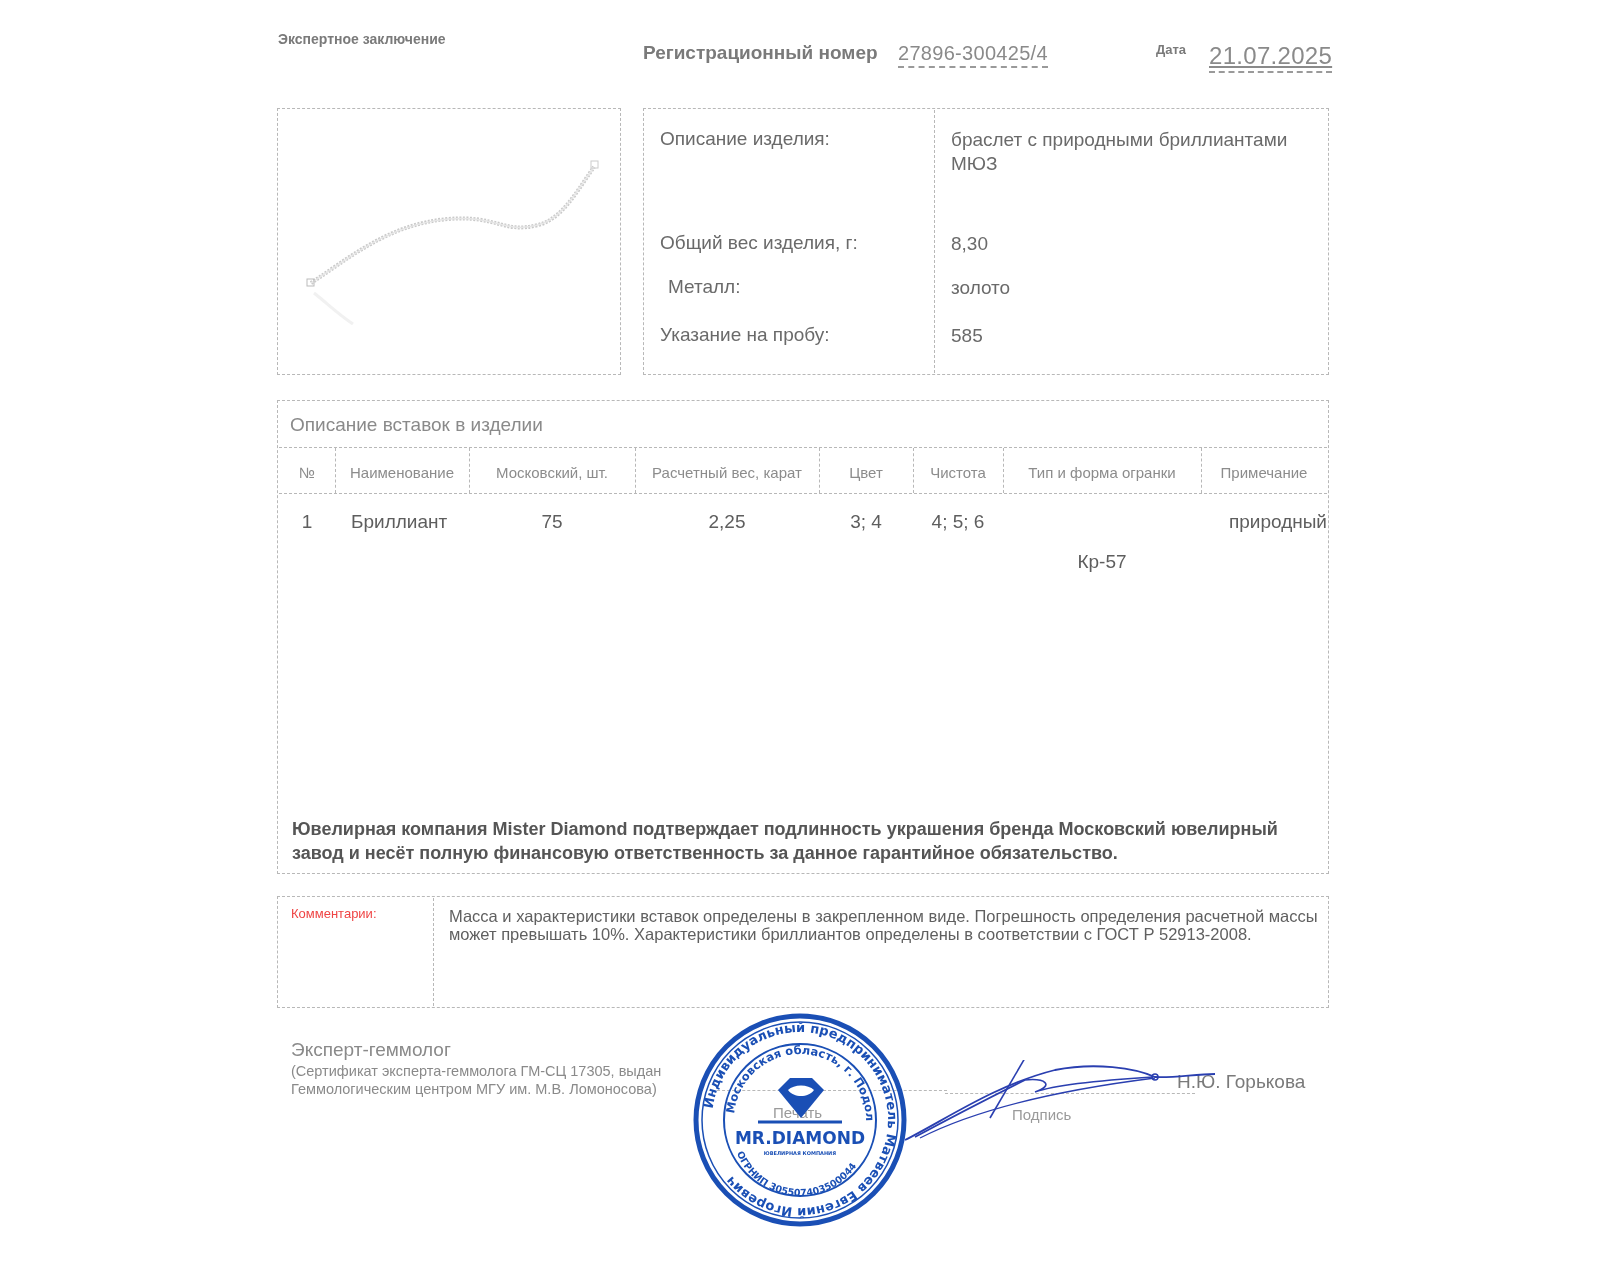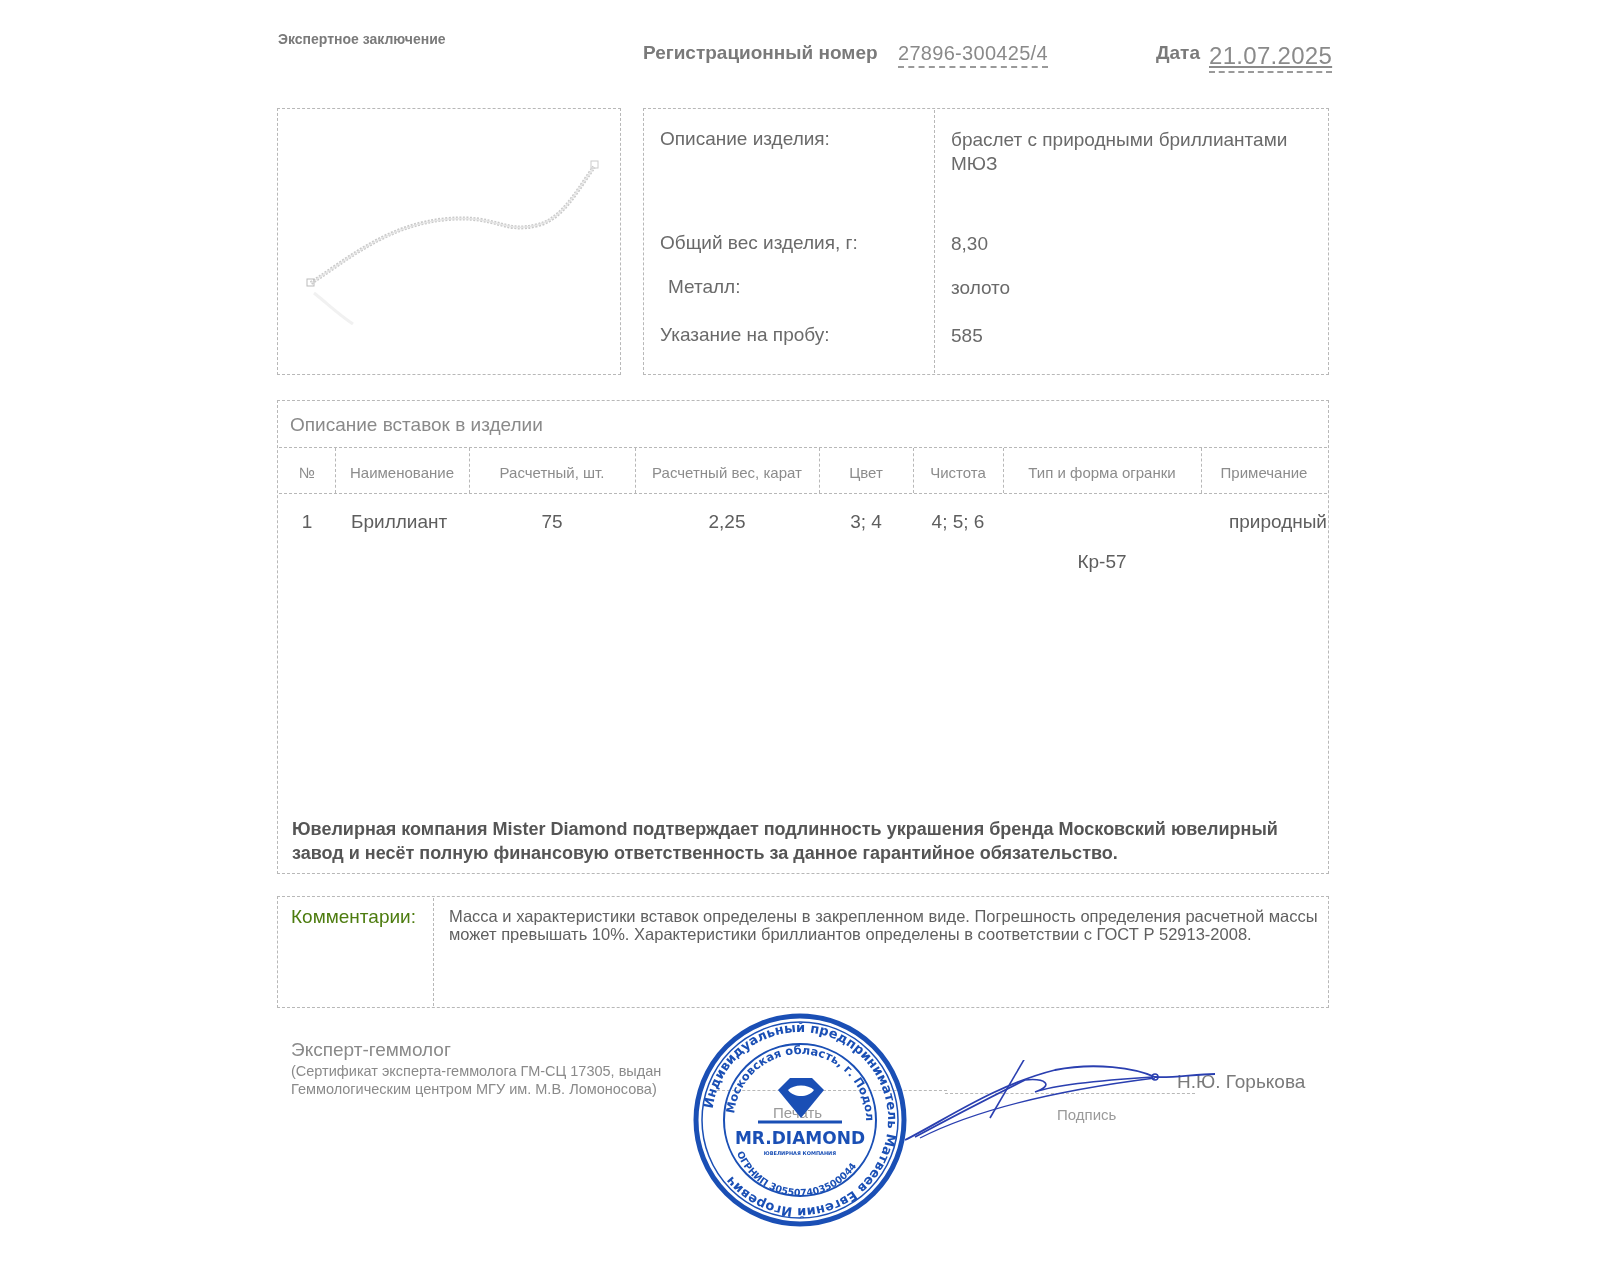--- a/index.html
+++ b/index.html
@@ -5,21 +5,21 @@
   html, body { margin: 0; padding: 0; background: #ffffff; }
   body { width: 1600px; height: 1280px; position: relative; overflow: hidden;
          font-family: "Liberation Sans", "DejaVu Sans", sans-serif; color: #6b6b6b; }
   .abs { position: absolute; }
   .dash { border: 1.5px dashed #b8b8b8; box-sizing: border-box; }
 
   
   .hdr-title { left: 278px; top: 31px; font-size: 14px; font-weight: bold; color: #7a7a7a; }
   .hdr-reg-label { left: 643px; top: 42px; font-size: 19px; font-weight: bold; color: #7a7a7a; }
   .hdr-reg-val { left: 898px; top: 42px; font-size: 20px; color: #8a8a8a; border-bottom: 2px dashed #9a9a9a; padding-bottom: 1px; letter-spacing: 0.3px; }
-  .hdr-date-label { left: 1156px; top: 42px; font-size: 19px; font-weight: bold; color: #7a7a7a; }
+  .hdr-date-label { left: 1156px; top: 42px; font-size: 13px; font-weight: bold; color: #7a7a7a; }
   .hdr-date-val { left: 1209px; top: 42px; font-size: 24px; color: #8a8a8a; border-bottom: 2px dashed #9a9a9a; padding-bottom: 1px; letter-spacing: 0.3px; text-decoration: underline; }
 
   
   .img-box { left: 277px; top: 108px; width: 344px; height: 267px; }
   .img-box svg { position: absolute; left: 0; top: 0; }
 
   
   .props-box { left: 643px; top: 108px; width: 686px; height: 267px; }
   .props-divider { left: 934px; top: 110px; width: 0; height: 263px; border-left: 1.5px dashed #b8b8b8; }
   .prop-label { font-size: 19px; color: #6a6a6a; }
@@ -31,30 +31,30 @@
   .hline { height: 0; border-top: 1.5px dashed #b8b8b8; }
   .vline { width: 0; border-left: 1.5px dashed #b8b8b8; }
   .th { top: 464px; font-size: 15px; color: #8c8c8c; text-align: center; }
   .td { top: 511px; font-size: 19px; color: #5e5e5e; text-align: center; }
 
   .guarantee { left: 292px; top: 817px; width: 1030px; font-size: 18px; font-weight: bold; color: #555; line-height: 24px; }
 
   
   .comments-box { left: 277px; top: 896px; width: 1052px; height: 112px; }
   .comments-divider { left: 433px; top: 898px; height: 108px; }
-  .comments-label { left: 291px; top: 906px; font-size: 19px; color: #4d7c0f; }
+  .comments-label { left: 291px; top: 906px; font-size: 13px; color: #ef4444; }
   .comments-text { left: 449px; top: 907px; width: 875px; font-size: 16.5px; color: #606060; line-height: 18px; }
 
   
   .expert-title { left: 291px; top: 1039px; font-size: 19px; color: #8a8a8a; }
   .expert-cert { left: 291px; top: 1062px; width: 380px; font-size: 14.5px; color: #8a8a8a; line-height: 18px; }
   .stamp-line { left: 712px; top: 1090px; width: 235px; }
   .stamp-label { left: 773px; top: 1104px; font-size: 15px; color: #9a9a9a; }
   .sign-line { left: 945px; top: 1093px; width: 250px; }
-  .sign-label { left: 1012px; top: 1106px; font-size: 15px; color: #9a9a9a; margin-left: 45px; }
+  .sign-label { left: 1012px; top: 1106px; font-size: 15px; color: #9a9a9a; }
   .expert-name { left: 1177px; top: 1071px; font-size: 19px; color: #7a7a7a; }
   .stamp-svg { left: 690px; top: 1010px; }
   .signature-svg { left: 905px; top: 1060px; }
 </style>
 </head>
 <body>
 
 <div class="abs hdr-title">Экспертное заключение</div>
 <div class="abs hdr-reg-label">Регистрационный номер</div>
 <div class="abs hdr-reg-val">27896-300425/4</div>
@@ -96,21 +96,21 @@
 <div class="abs vline" style="left:469px; top:448px; height:45px;"></div>
 <div class="abs vline" style="left:635px; top:448px; height:45px;"></div>
 <div class="abs vline" style="left:819px; top:448px; height:45px;"></div>
 <div class="abs vline" style="left:913px; top:448px; height:45px;"></div>
 <div class="abs vline" style="left:1003px; top:448px; height:45px;"></div>
 <div class="abs vline" style="left:1201px; top:448px; height:45px;"></div>
 
 <div>
   <div class="abs th" style="left:279px; width:56px;">№</div>
   <div class="abs th" style="left:335px; width:134px;">Наименование</div>
-  <div class="abs th" style="left:469px; width:166px;">Расчетный, шт.</div>
+  <div class="abs th" style="left:469px; width:166px;">Московский, шт.</div>
   <div class="abs th" style="left:635px; width:184px;">Расчетный вес, карат</div>
   <div class="abs th" style="left:819px; width:94px;">Цвет</div>
   <div class="abs th" style="left:913px; width:90px;">Чистота</div>
   <div class="abs th" style="left:1003px; width:198px;">Тип и форма огранки</div>
   <div class="abs th" style="left:1201px; width:126px;">Примечание</div>
 </div>
 
 <div>
   <div class="abs td" style="left:279px; width:56px;">1</div>
   <div class="abs td" style="left:351px; width:134px; text-align:left;">Бриллиант</div>

